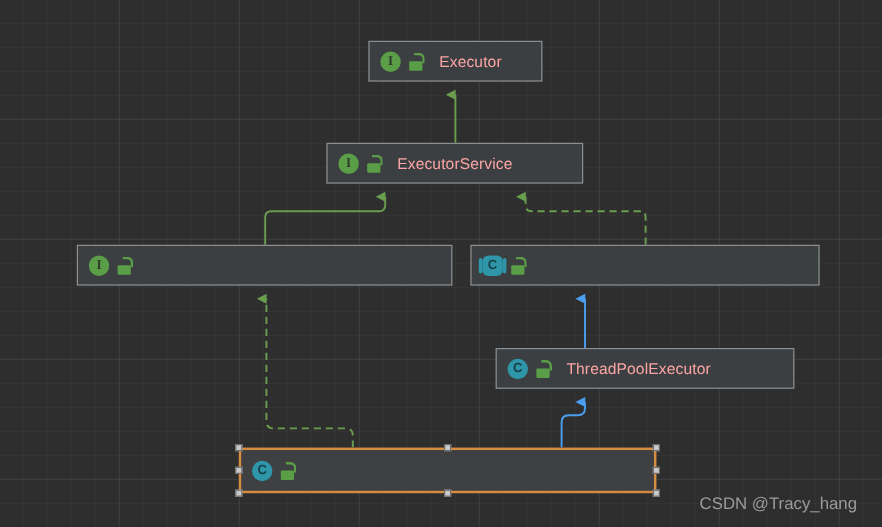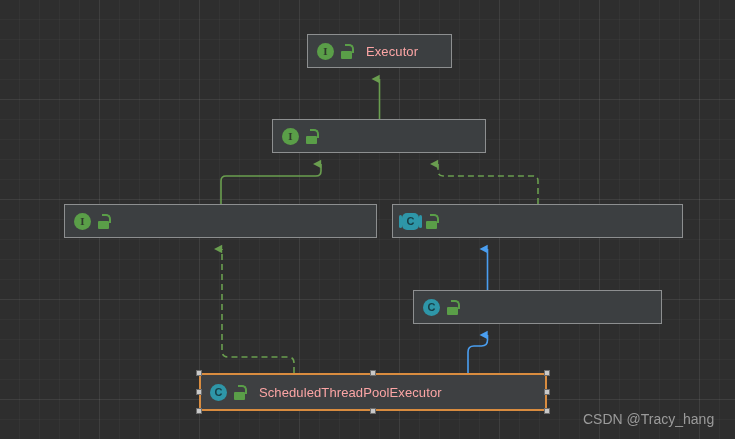--- a/index.html
+++ b/index.html
@@ -181,20 +181,21 @@
 
   <div class="node" style="left:272px; top:119px; width:214px; height:34px;">
     <span class="type-icon iface">
       <span class="disc"></span>
       <span class="glyph">I</span>
     </span>
     <span class="lock-icon">
       <span class="shackle"></span>
       <span class="body"></span>
     </span>
+    <span class="node-label">ExecutorService</span>
   </div>
 
   <div class="node" style="left:64px; top:204px; width:313px; height:34px;">
     <span class="type-icon iface">
       <span class="disc"></span>
       <span class="glyph">I</span>
     </span>
     <span class="lock-icon">
       <span class="shackle"></span>
       <span class="body"></span>
@@ -216,32 +217,32 @@
 
   <div class="node" style="left:413px; top:290px; width:249px; height:34px;">
     <span class="type-icon cls">
       <span class="disc"></span>
       <span class="glyph">C</span>
     </span>
     <span class="lock-icon">
       <span class="shackle"></span>
       <span class="body"></span>
     </span>
+    <span class="node-label">ThreadPoolExecutor</span>
   </div>
 
   <div class="node selected" style="left:199px; top:373px; width:348px; height:38px;">
     <span class="type-icon cls">
       <span class="disc"></span>
       <span class="glyph">C</span>
     </span>
     <span class="lock-icon">
       <span class="shackle"></span>
       <span class="body"></span>
     </span>
-    <span class="node-label">ScheduledThreadPoolExecutor</span>
   </div>
 
   <div class="handle" style="left:196px; top:370px;"></div>
   <div class="handle" style="left:370px; top:370px;"></div>
   <div class="handle" style="left:544px; top:370px;"></div>
   <div class="handle" style="left:196px; top:389px;"></div>
   <div class="handle" style="left:544px; top:389px;"></div>
   <div class="handle" style="left:196px; top:408px;"></div>
   <div class="handle" style="left:370px; top:408px;"></div>
   <div class="handle" style="left:544px; top:408px;"></div>

